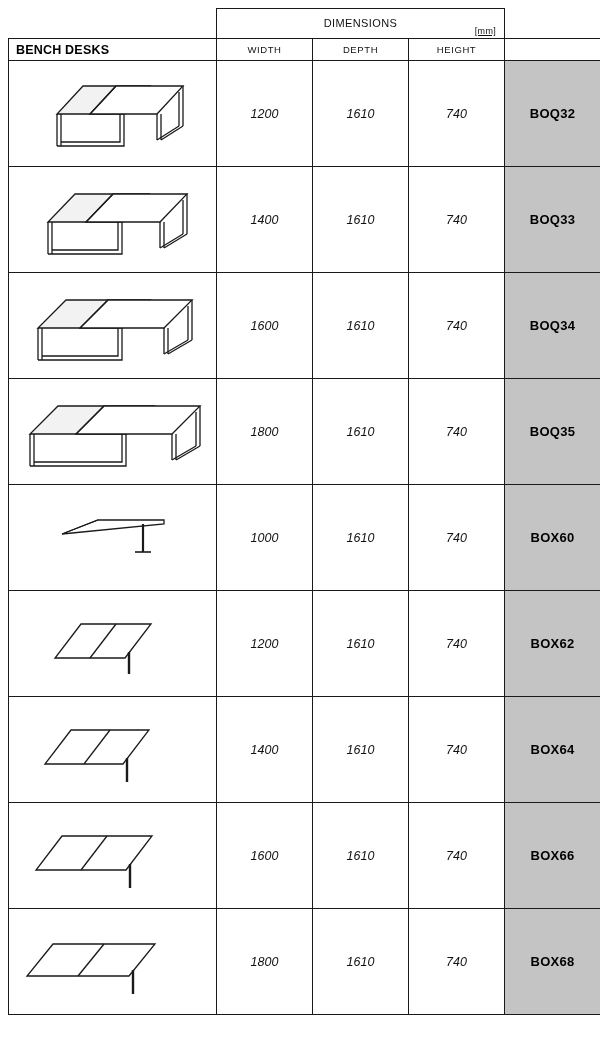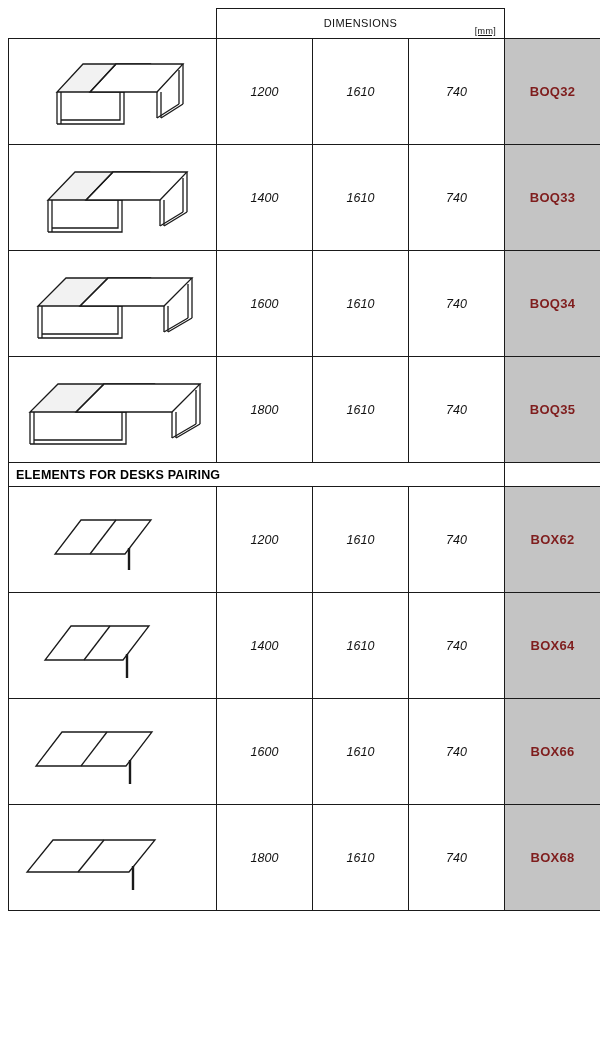--- a/index.html
+++ b/index.html
@@ -103,21 +103,21 @@
 
   .num {
     font-size: 12.5px;
     color: #111;
     font-style: italic;
   }
   .code {
     background: #c4c4c4;
     font-weight: bold;
     font-size: 13px;
-    color: #7f1d1d;
+    color: #000000;
     letter-spacing: 0.3px;
   }
 </style>
 </head>
 <body>
 
 <div id="page">
 
   <table class="spec">
     <colgroup>
@@ -131,20 +131,27 @@
     <tbody>
         <tr>
       <td class="hdr-blank"></td>
       <td class="dim-cell" colspan="3">
         <div class="dim-title">DIMENSIONS</div>
         <div class="dim-unit">[mm]</div>
       </td>
       <td class="hdr-blank-right"></td>
     </tr>
 
+    <tr>
+      <td class="section-label sec-under" rowspan="1">BENCH DESKS</td>
+      <td class="sub-hdr">WIDTH</td>
+      <td class="sub-hdr">DEPTH</td>
+      <td class="sub-hdr">HEIGHT</td>
+      <td class="sub-hdr"></td>
+    </tr>
 
     <tr class="prod-row">
       <td class="img-cell">
         <svg width="170" height="96" viewBox="0 0 170 96">
           <polygon points="55,20 122,20 96,48 29,48" fill="#f2f2f2" stroke="#1a1a1a" stroke-width="1.3"></polygon>
           <polygon points="88,20 155,20 129,48 62,48" fill="#ffffff" stroke="#1a1a1a" stroke-width="1.3"></polygon>
           <line x1="88" y1="20" x2="62" y2="48" stroke="#1a1a1a" stroke-width="1.3"></line>
           <path d="M29,48 L29,80" stroke="#1a1a1a" stroke-width="1.3" fill="none"></path>
           <path d="M33,48 L33,80" stroke="#1a1a1a" stroke-width="1.3" fill="none"></path>
           <path d="M29,80 L96,80 L96,48" stroke="#1a1a1a" stroke-width="1.3" fill="none"></path>
@@ -228,25 +235,35 @@
           <path d="M182,62 L182,28" stroke="#1a1a1a" stroke-width="1.3" fill="none"></path>
           <path d="M186,62 L186,22" stroke="#1a1a1a" stroke-width="1.3" fill="none"></path>
         </svg>
       </td>
       <td class="num">1800</td>
       <td class="num">1610</td>
       <td class="num">740</td>
       <td class="code">BOQ35</td>
     </tr>
 
-    <tr class="section-row">
-      <td class="section-label" colspan="4">ELEMENTS FOR DESKS PAIRING</td>
-      <td></td>
-    </tr>
-
+
+    <tr class="prod-row">
+      <td class="img-cell">
+        <svg width="150" height="96" viewBox="0 0 150 96">
+          <polygon points="60,30 126,30 126,34 24,44" fill="#ffffff" stroke="#1a1a1a" stroke-width="1.3"></polygon>
+          <line x1="60" y1="30" x2="24" y2="44" stroke="#1a1a1a" stroke-width="1"></line>
+          <path d="M105,34 L105,62" stroke="#1a1a1a" stroke-width="2.2" fill="none"></path>
+          <path d="M97,62 L113,62" stroke="#1a1a1a" stroke-width="1.6" fill="none"></path>
+        </svg>
+      </td>
+      <td class="num">1000</td>
+      <td class="num">1610</td>
+      <td class="num">740</td>
+      <td class="code">BOX60</td>
+    </tr>
 
     <tr class="prod-row">
       <td class="img-cell">
         <svg width="160" height="96" viewBox="0 0 160 96">
           <polygon points="48,28 118,28 92,62 22,62" fill="#ffffff" stroke="#1a1a1a" stroke-width="1.3"></polygon>
           <line x1="83" y1="28" x2="57" y2="62" stroke="#1a1a1a" stroke-width="1.3"></line>
           <path d="M96,56 L96,78" stroke="#1a1a1a" stroke-width="2.4" fill="none"></path>
         </svg>
       </td>
       <td class="num">1200</td>

